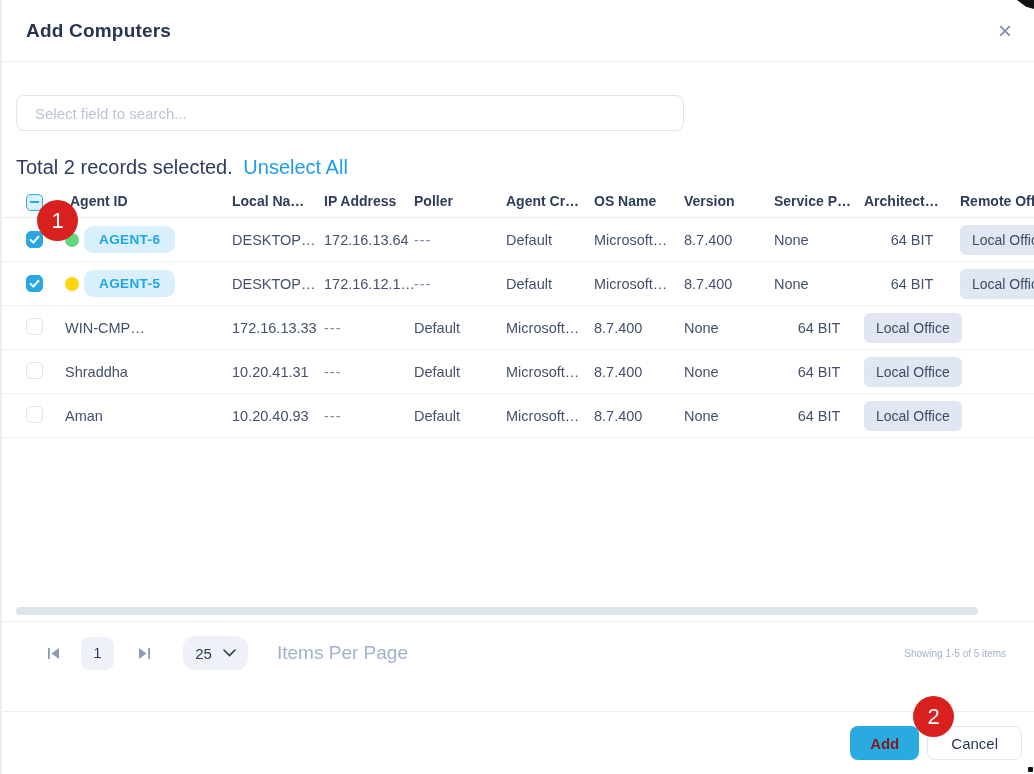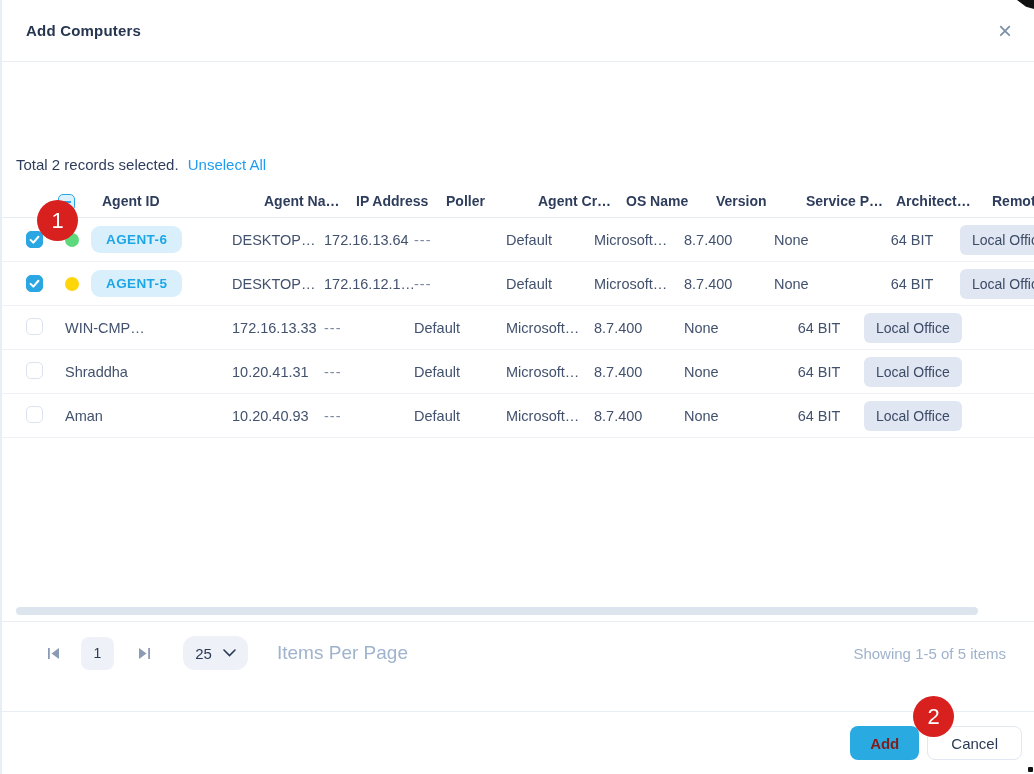--- a/index.html
+++ b/index.html
@@ -18,62 +18,62 @@
     overflow: hidden;
   }
   
   .modal-header {
     position: absolute; top: 0; left: 0; right: 0; height: 62px;
     border-bottom: 1px solid #e9eef6;
     display: flex; align-items: center; justify-content: space-between;
     padding: 0 16px 0 24px;
   }
   .modal-title {
-    font-size: 15px; font-weight: 700; color: #263550; letter-spacing: .2px;
+    font-size: 19px; font-weight: 700; color: #263550; letter-spacing: .2px;
   }
   .close-btn {
     font-size: 24px; color: #7e8fa8; line-height: 1; cursor: pointer;
     padding: 0 6px; font-weight: 400;
   }
   
   .search-input {
     position: absolute; top: 95px; left: 14px;
     width: 668px; height: 36px;
     border: 1px solid #dde4ee; border-radius: 8px;
     padding: 0 18px; font-size: 15px; color: #42516d; outline: none;
     font-family: "Liberation Sans", sans-serif;
   }
   .search-input::placeholder { color: #b8c5d9; }
   
   .selection-line {
     position: absolute; top: 156px; left: 14px;
-    font-size: 15px; color: #2e3d5c;
+    font-size: 20px; color: #2e3d5c;
   }
   .unselect-link { color: #1e9cf0; cursor: pointer; margin-left: 5px; }
   
   .table { position: absolute; top: 184px; left: 0; right: -60px; }
   .thead, .trow {
     display: grid;
     grid-template-columns: 39px 167px 92px 90px 92px 88px 90px 90px 90px 96px 130px;
     align-items: center;
     padding-left: 24px;
   }
   .thead {
     height: 34px;
     border-bottom: 1px solid #e6ecf4;
     font-size: 14px; font-weight: 700; color: #2e3d5c;
   }
-  .thead .hcell { white-space: nowrap; overflow: visible; margin-left: 32px; }
+  .thead .hcell { white-space: nowrap; overflow: visible; }
   .thead .h-agent { padding-left: 5px; }
   .trow {
     height: 44px;
     border-bottom: 1px solid #eef2f7;
     font-size: 14.5px; color: #42516d;
   }
-  .cell { white-space: nowrap; gap: 7px; }
+  .cell { white-space: nowrap; }
   .c-agent { display: flex; align-items: center; }
   .dot { width: 14px; height: 14px; border-radius: 50%; display: inline-block; flex: 0 0 auto; }
   .agent-badge {
     margin-left: 5px;
     background: #d9effc; color: #1ba6e6;
     font-size: 13.5px; font-weight: 700; letter-spacing: .4px;
     padding: 6px 15px; border-radius: 9px;
   }
   .muted { color: #7d8aa1; letter-spacing: 1px; }
   .c-arch { text-align: center; }
@@ -116,21 +116,21 @@
     margin: 0 23px 0 20px;
   }
   .pg-last { margin-right: 31px; }
   .pg-size {
     width: 65px; height: 34px; border-radius: 12px; background: #eef1f7;
     display: flex; align-items: center; justify-content: center; gap: 11px;
     font-size: 15px; color: #2b3a55; cursor: pointer;
   }
   .pg-label { margin-left: 29px; font-size: 19px; color: #9fb3cc; }
   .pg-spacer { flex: 1; }
-  .pg-showing { font-size: 15px; color: #9fb3cc; }
+  .pg-showing { font-size: 10px; color: #9fb3cc; }
   
   .modal-footer {
     position: absolute; bottom: 0; left: 0; right: 0; height: 63px;
     border-top: 1px solid #e9eef6;
     display: flex; align-items: center; justify-content: flex-end;
     gap: 8px; padding-right: 12px;
   }
   .btn {
     height: 34px; border-radius: 8px; font-size: 15px;
     font-family: "Liberation Sans", sans-serif;
@@ -167,35 +167,36 @@
 </head>
 <body>
 
 <div class="modal">
 
   <div class="modal-header">
     <div class="modal-title">Add Computers</div>
     <div class="close-btn">×</div>
   </div>
 
+  <input class="search-input" type="text" placeholder="Select field to search..." style="">
 
   <div class="selection-line">
     <span>Total 2 records selected.</span>
     <span class="unselect-link">Unselect All</span>
   </div>
 
   <div class="table">
     <div class="thead">
       <div class="hcell">
         <span class="cb indeterminate">
             <span class="dash"></span>
           </span>
       </div>
       <div class="hcell h-agent">Agent ID</div>
-      <div class="hcell">Agent Na…</div>
+      <div class="hcell">Local Na…</div>
       <div class="hcell">IP Address</div>
       <div class="hcell">Poller</div>
       <div class="hcell">Agent Cr…</div>
       <div class="hcell">OS Name</div>
       <div class="hcell">Version</div>
       <div class="hcell">Service P…</div>
       <div class="hcell">Architect…</div>
       <div class="hcell">Remote Office</div>
     </div>
     <div id="table-body">

